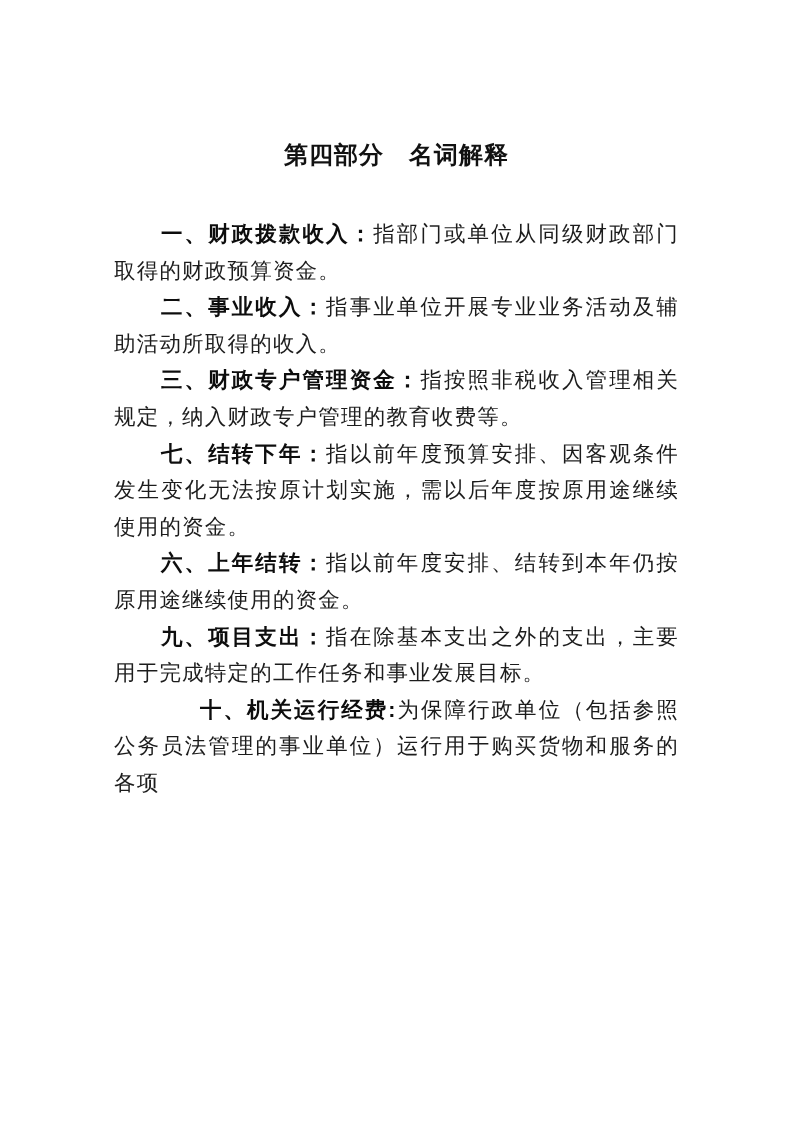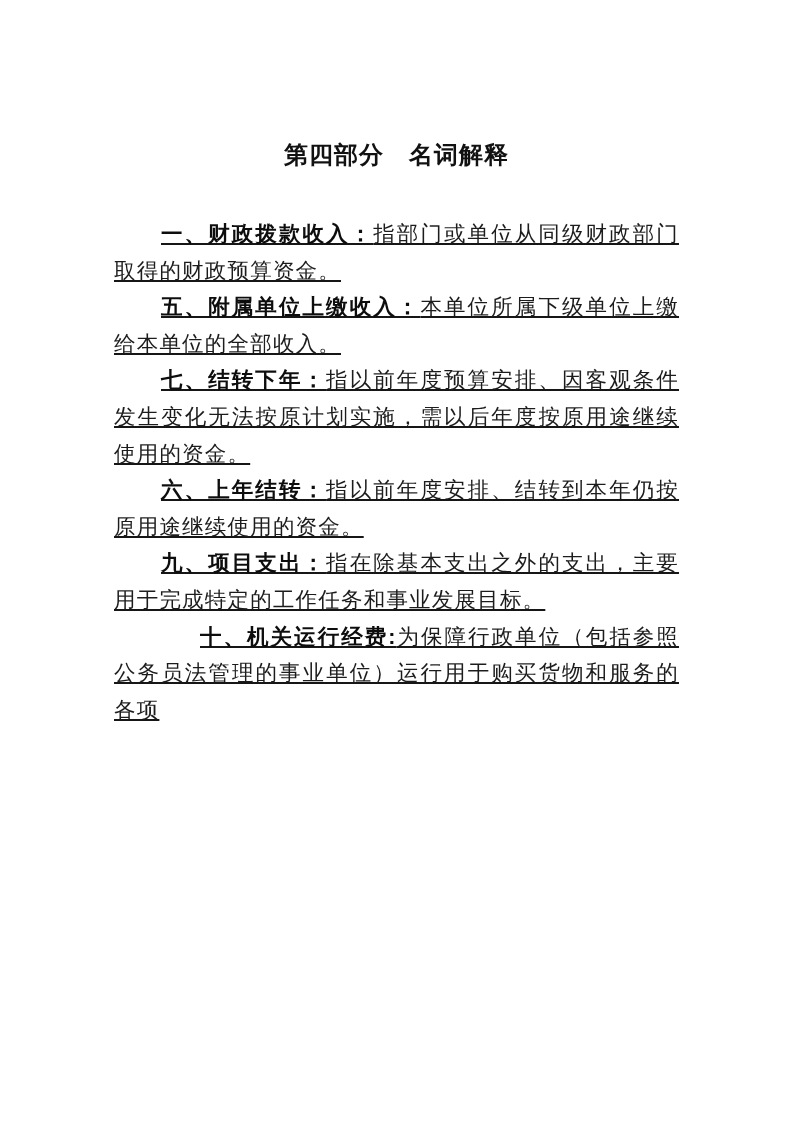--- a/index.html
+++ b/index.html
@@ -21,21 +21,20 @@
     font-family: "Liberation Sans", "DejaVu Sans", sans-serif;
     font-weight: 700;
     font-size: 24px;
     line-height: 34px;
     letter-spacing: 1px;
     color: #111111;
   }
   .doc-body {
     margin: 44px 114px 0 114px;
     width: 565px;
-    text-decoration: underline;
   }
   p.item {
     margin: 0;
     text-indent: 47px;
     font-size: 21.5px;
     line-height: 36.6px;
     text-align: justify;
     letter-spacing: 1.2px;
     font-family: "Liberation Serif", "DejaVu Serif", serif;
   }
@@ -67,24 +66,25 @@
 <body>
 
 <div class="page">
 
   <div class="doc-title">第四部分　名词解释</div>
 
   <div class="doc-body">
 
     <p class="item"><span class="term">一、财政拨款收入：</span><span class="def">指部门或单位从同级财政部门取得的财政预算资金。</span></p>
 
+    <p class="item"><span class="term">二、事业收入：</span><span class="def">指事业单位开展专业业务活动及辅助活动所取得的收入。</span></p>
+
+    <p class="item"><span class="term">三、财政专户管理资金：</span><span class="def">指按照非税收入管理相关规定，纳入财政专户管理的教育收费等。</span></p>
 
 
-
-    <p class="item"><span class="term">五、附属单位上缴收入：</span><span class="def">本单位所属下级单位上缴给本单位的全部收入。</span></p>
 
     <p class="item"><span class="term">七、结转下年：</span><span class="def">指以前年度预算安排、因客观条件发生变化无法按原计划实施，需以后年度按原用途继续使用的资金。</span></p>
 
     <p class="item"><span class="term">六、上年结转：</span><span class="def">指以前年度安排、结转到本年仍按原用途继续使用的资金。</span></p>
 
 
     <p class="item"><span class="term">九、项目支出：</span><span class="def">指在除基本支出之外的支出，主要用于完成特定的工作任务和事业发展目标。</span></p>
 
     <p class="item extra-indent"><span class="term">十、机关运行经费:</span><span class="def">为保障行政单位（包括参照公务员法管理的事业单位）运行用于购买货物和服务的各项</span></p>
 

